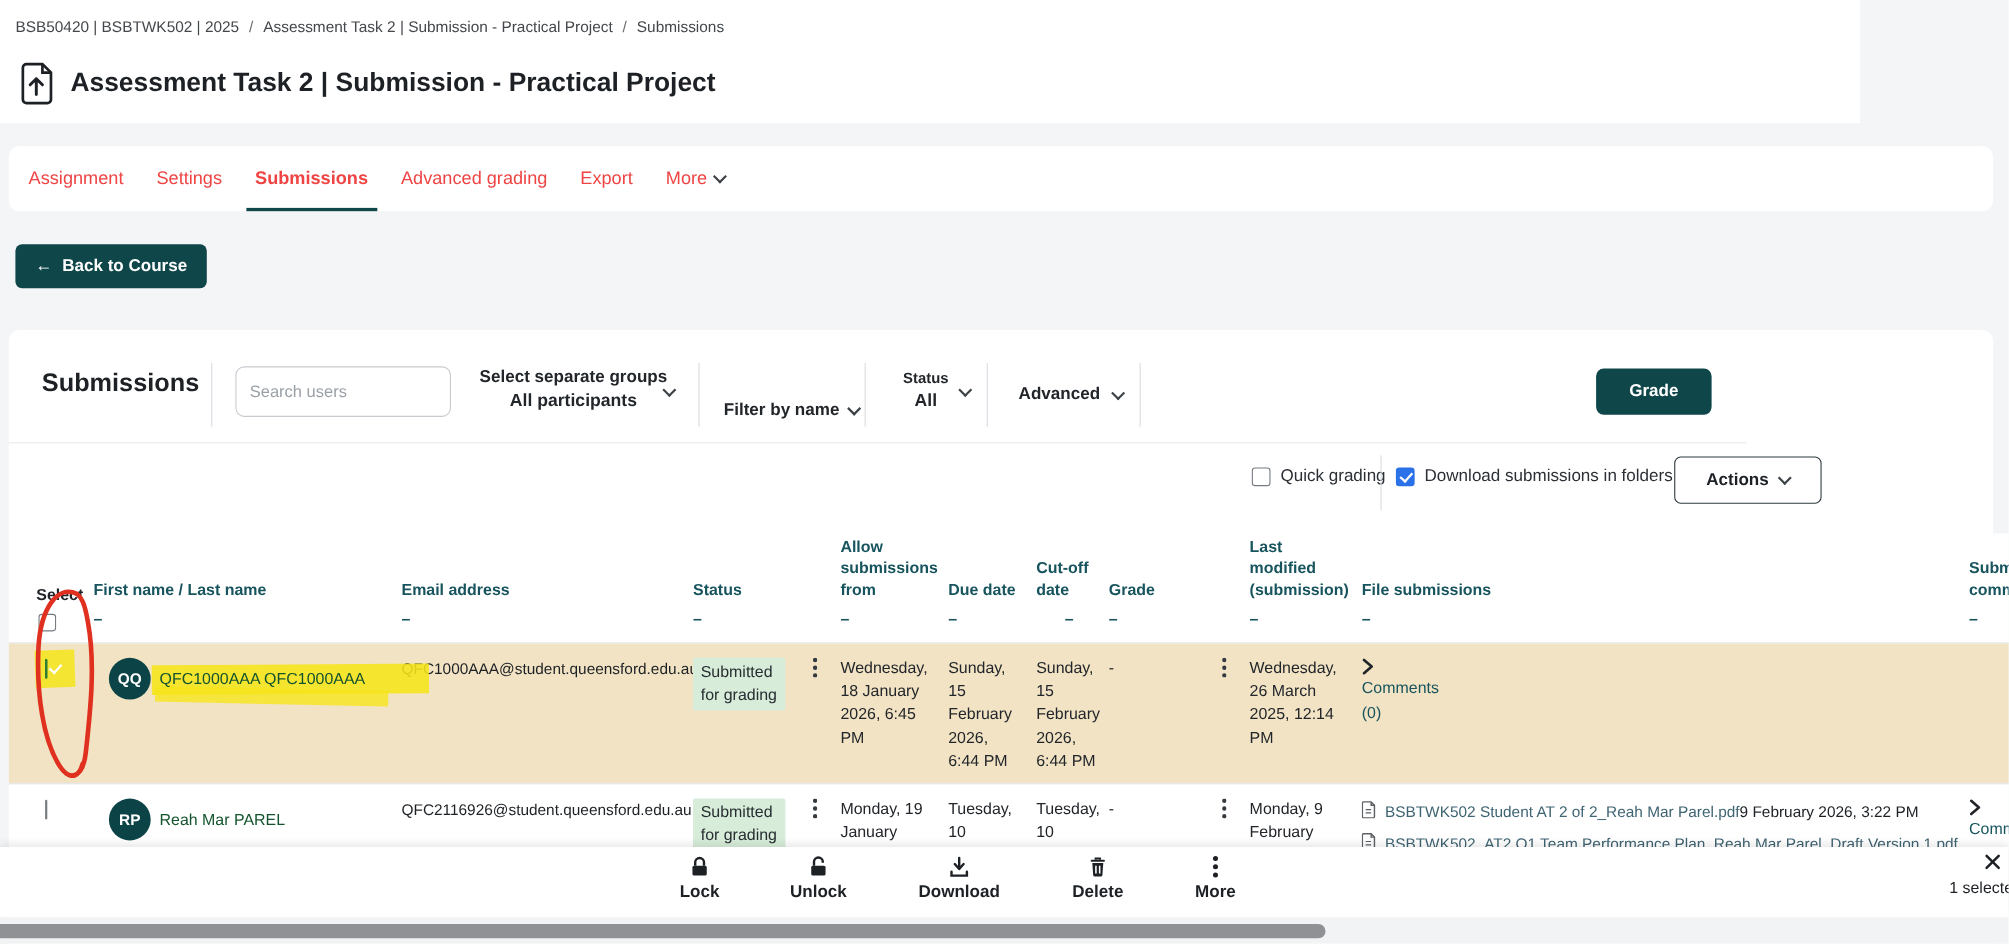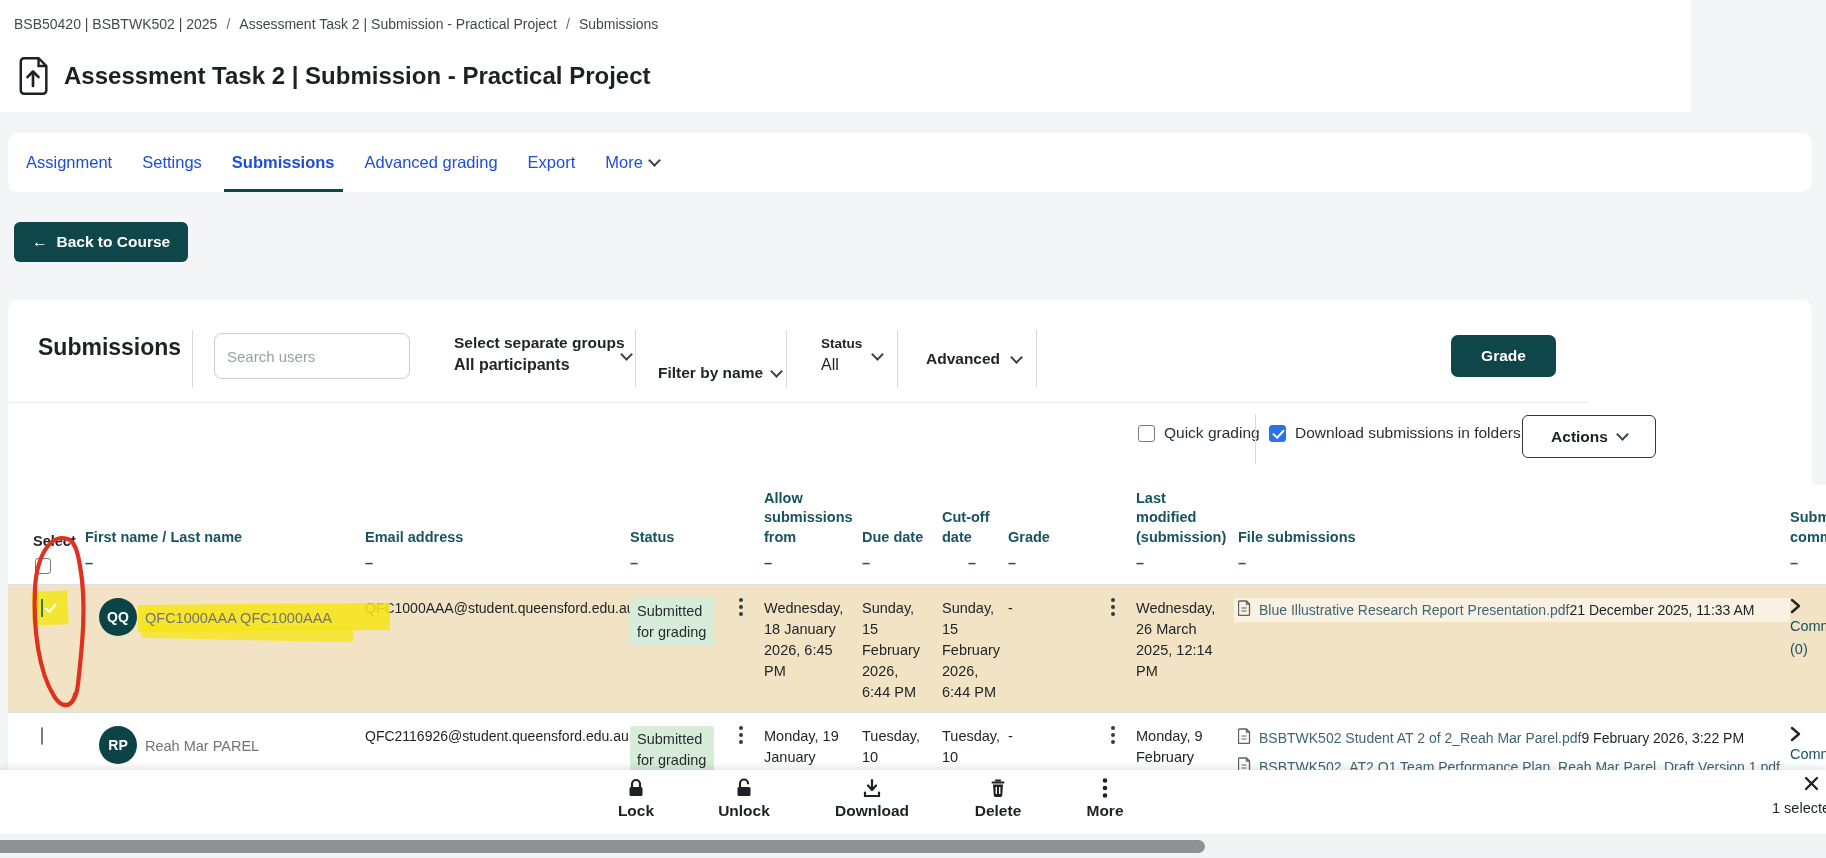--- a/index.html
+++ b/index.html
@@ -9,46 +9,46 @@
   
   .tophead{position:absolute;left:0;top:0;width:1691px;height:112px;background:#fff;}
   .breadcrumb{position:absolute;left:14px;top:16px;font-size:14px;color:#44484c;}
   .breadcrumb .sep{margin:0 9px;color:#6a6e72;}
   .titlerow{position:absolute;left:16px;top:56px;display:flex;align-items:center;gap:14px;}
   .title{font-size:24px;font-weight:700;color:#1d2125;}
 
   
   .tabcard{position:absolute;left:8px;top:133px;width:1804px;height:59px;background:#fff;border-radius:10px;}
   .tabs{display:flex;align-items:center;height:100%;padding-left:18px;gap:30px;list-style:none;margin:0;}
-  .tab{position:relative;height:100%;display:flex;align-items:center;font-size:16.5px;font-weight:500;color:#1d4ed8;cursor:pointer;gap:7px;text-align:right;}
+  .tab{position:relative;height:100%;display:flex;align-items:center;font-size:16.5px;font-weight:500;color:#ef4444;cursor:pointer;gap:7px;text-align:right;}
   .tab.active{font-weight:700;}
   .tab.active::after{content:"";position:absolute;left:-8px;right:-8px;bottom:0;height:3px;background:#0e4649;}
 
   .chev{display:inline-block;width:7px;height:7px;border-right:2px solid #3c4247;border-bottom:2px solid #3c4247;transform:rotate(45deg);margin-top:-4px;}
 
   
   .backbtn{position:absolute;left:14px;top:222px;height:40px;padding:0 18px;background:#0e4649;color:#fff;
            border:none;border-radius:6px;display:flex;align-items:center;gap:9px;font-size:15.5px;font-weight:700;cursor:pointer;
            font-family:"Liberation Sans",sans-serif;}
 
   
   .card{position:absolute;left:8px;top:300px;width:1804px;height:558px;background:#fff;border-radius:10px 10px 0 0;overflow:visible;}
   .subhead{position:absolute;left:30px;top:34px;font-size:23px;font-weight:700;color:#1d2125;}
   .vdiv{position:absolute;top:30px;height:58px;width:1px;background:#d8dbe0;}
   .search{position:absolute;left:206px;top:33px;width:196px;height:46px;border:1px solid #c7cbd0;border-radius:8px;
           padding:0 12px;font-size:15px;color:#333;box-sizing:border-box;font-family:"Liberation Sans",sans-serif;}
   .search::placeholder{color:#9aa0a6;}
-  .fgroups{position:absolute;left:446px;top:34px;cursor:pointer;}
+  .fgroups{position:absolute;left:428px;top:34px;cursor:pointer;text-align:center;}
   .fgroups .l1{font-size:15.5px;font-weight:700;}
   .fgroups .l2{font-size:16px;font-weight:700;margin-top:4px;}
   .fgroups .chev{position:absolute;left:168px;top:20px;}
   .fname{position:absolute;left:650px;top:64px;display:flex;align-items:center;gap:9px;font-size:15.5px;font-weight:700;cursor:pointer;}
   .fstatus{position:absolute;left:813px;top:36px;cursor:pointer;}
   .fstatus .l1{font-size:13.5px;font-weight:700;}
-  .fstatus .l2{font-size:16px;font-weight:400;margin-top:5px;}
+  .fstatus .l2{font-size:16px;font-weight:700;margin-top:5px;text-align:center;}
   .fstatus .chev{position:absolute;left:52px;top:18px;}
   .fadv{position:absolute;left:918px;top:50px;display:flex;align-items:center;gap:12px;font-size:15.5px;font-weight:700;cursor:pointer;}
   .gradebtn{position:absolute;left:1443px;top:35px;width:105px;height:42px;background:#0e4649;color:#fff;border:none;border-radius:7px;
             font-size:15.5px;font-weight:700;cursor:pointer;font-family:"Liberation Sans",sans-serif;}
   .tooldiv{position:absolute;left:0;top:102px;width:1580px;height:1px;background:#e8eaed;}
 
   
   .optitem{position:absolute;display:flex;align-items:center;gap:9px;font-size:15.5px;color:#2b3036;cursor:pointer;}
   .optdiv{position:absolute;left:1247px;top:114px;height:50px;width:1px;background:#d8dbe0;}
   .actionsbtn{position:absolute;left:1514px;top:115px;width:132px;height:41px;background:#fff;border:1px solid #2e3a3d;border-radius:6px;
@@ -73,21 +73,21 @@
   .c-cut{padding-right:6px;align-items:center;} .c-lm{padding-right:10px;}
 
   .trow{font-size:14.5px;line-height:1.45;}
   .trow .cell{padding-top:13px;}
   .row1{background:#f2e3c4;height:127px;}
   .row2{background:#fff;border-top:1px solid #dee2e6;height:160px;}
   .selcell{padding-top:15px;padding-left:8px;}
   .namecell{display:flex;align-items:flex-start;gap:8px;padding-left:14px;padding-top:9px;}
   .avatar{width:38px;height:38px;border-radius:50%;background:#0c4347;color:#fff;font-size:14px;font-weight:700;
           display:flex;align-items:center;justify-content:center;flex:0 0 auto;}
-  .nametxt{margin-top:10px;color:#737373;}
+  .nametxt{margin-top:10px;color:#14532d;}
   .emailcell{font-size:14px;color:#1d2125;}
   .badge{display:inline-block;background:#d7ecd9;color:#272d31;padding:3px 7px;border-radius:2px;max-width:70px;}
   .kebab{display:flex;justify-content:center;padding-top:16px;}
   .gradecell{color:#1d2125;}
   .filescell{display:flex;flex-direction:column;gap:5px;padding-top:12px;font-size:14px;}
   .fileline{display:flex;align-items:flex-start;gap:8px;padding:2px 4px;margin-left:-4px;}
   .row1 .fileline{background:rgba(255,255,255,.5);}
   .filename{color:#3f6472;}
   .filedate{color:#1d2125;}
   .commcell{padding-top:13px;color:#17545e;}
@@ -297,32 +297,20 @@
       <div class="cell c-cut">Sunday, 15 February 2026, 6:44 PM</div>
       <div class="cell gradecell">-</div>
       <div class="cell kebab">
         <svg width="4" height="18" viewBox="0 0 4 18">
             <circle cx="2" cy="2" r="2" fill="#343a40"></circle>
             <circle cx="2" cy="9" r="2" fill="#343a40"></circle>
             <circle cx="2" cy="16" r="2" fill="#343a40"></circle>
           </svg>
       </div>
       <div class="cell c-lm">Wednesday, 26 March 2025, 12:14 PM</div>
-      <div class="cell filescell">
-        <div class="fileline">
-          <span>
-            <svg width="13" height="16" viewBox="0 0 13 16">
-                <path d="M1.5 1 h7 l3 3 v10.5 a1 1 0 0 1 -1 1 h-9 a1 1 0 0 1 -1 -1 V2 a1 1 0 0 1 1 -1 Z" fill="none" stroke="#5c6166" stroke-width="1.3"></path>
-                <path d="M8.5 1 v3 h3" fill="none" stroke="#5c6166" stroke-width="1.3"></path>
-                <path d="M3.5 8 h5 M3.5 11 h5" stroke="#5c6166" stroke-width="1.1"></path>
-              </svg>
-          </span>
-          <span><span class="filename">Blue Illustrative Research Report Presentation.pdf</span><span class="filedate">21 December 2025, 11:33 AM</span></span>
-        </div>
-      </div>
       <div class="cell commcell">
         <span class="cchev">
           <svg width="11" height="16" viewBox="0 0 11 16">
               <path d="M2 2 l7 6 -7 6" fill="none" stroke="#212529" stroke-width="2.4" stroke-linecap="round" stroke-linejoin="round"></path>
             </svg>
         </span>
         <span class="commlabel">Comments</span>
         <span class="commlabel">(0)</span>
       </div>
     </div>

